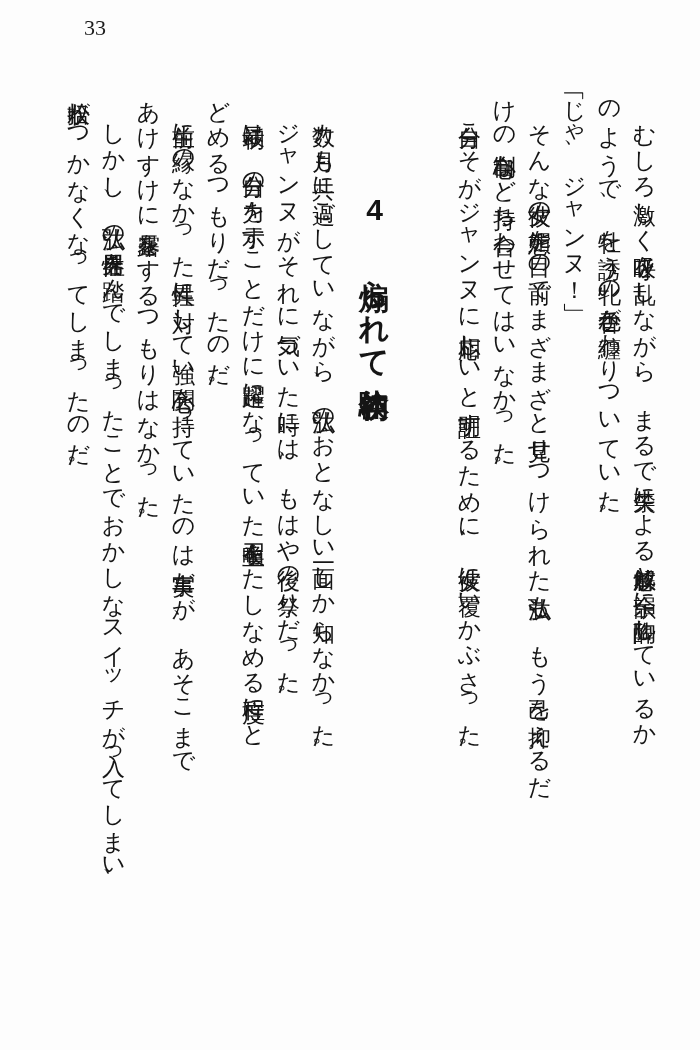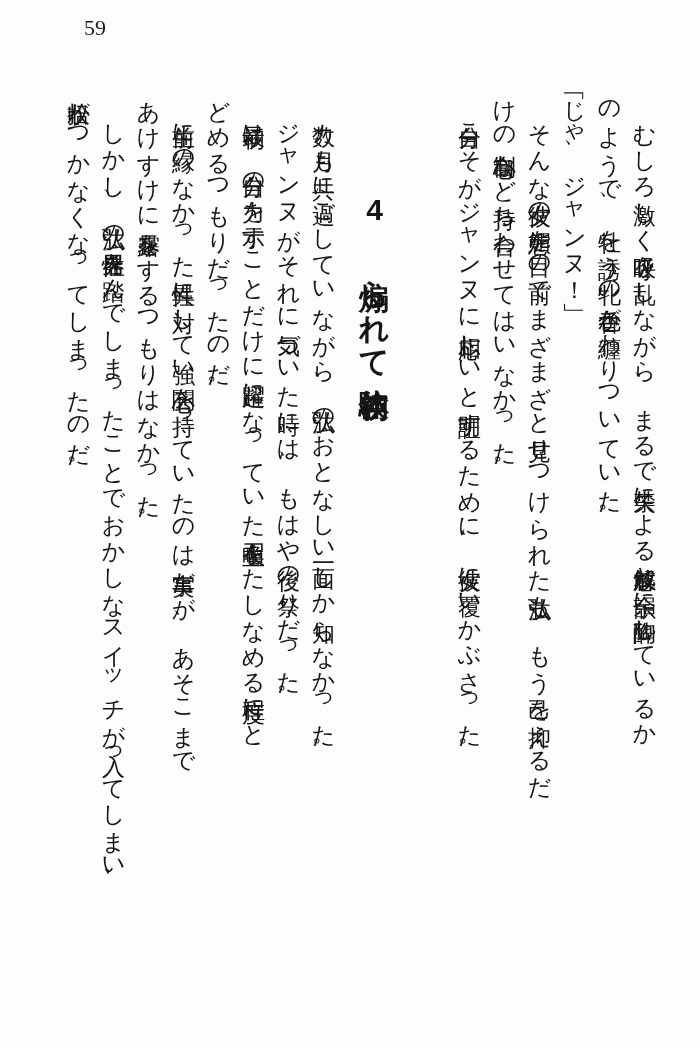--- a/index.html
+++ b/index.html
@@ -58,21 +58,21 @@
     color: #151515;
     margin: 0 18px 0 8px;
     padding-top: 108px;
   }
 </style>
 </head>
 <body>
 
 <div class="page">
 
-  <div class="page-number">59</div>
+  <div class="page-number">33</div>
 
   <div class="text-area">
 
     <div class="tline indent">むしろ激しく呼吸を乱しながら、まるで失禁による解放感と余韻に陶酔しているか</div>
     <div class="tline">のようで、牡を誘う牝の色香が纏わりついていた。</div>
     <div class="tline">「じゃ、ジャンヌ！」</div>
     <div class="tline indent">そんな彼女の媚態を目の前でまざまざと見せつけられた弘汰も、もう己を抑えるだ</div>
     <div class="tline">けの自制心など持ち合わせてはいなかった。</div>
     <div class="tline indent">自分こそがジャンヌに相応しいと証明するために、彼女に覆いかぶさった。</div>
 

